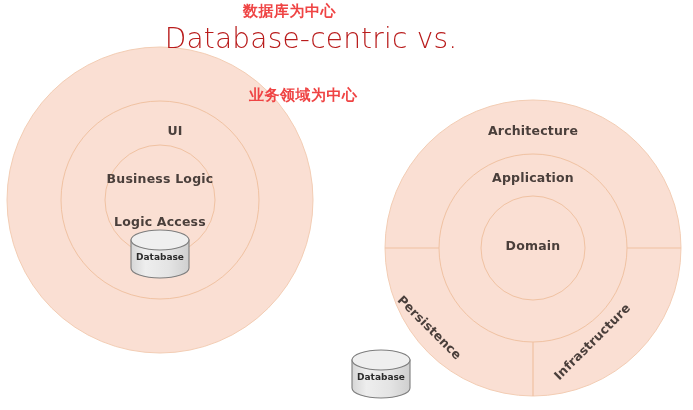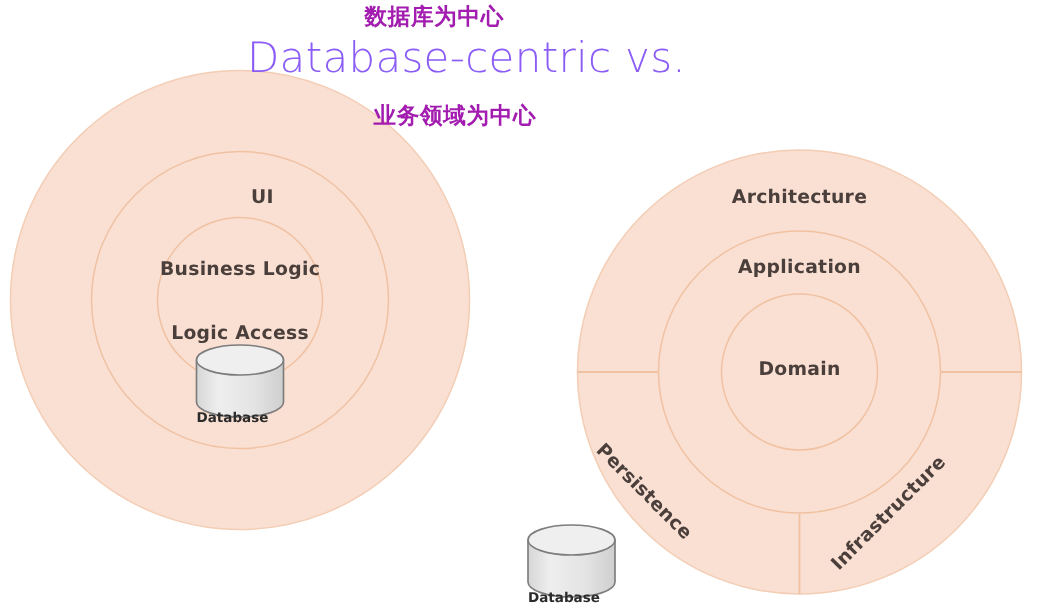--- a/index.html
+++ b/index.html
@@ -19,43 +19,43 @@
     left: 0;
     top: 0;
     width: 693px;
     height: 410px;
   }
   .cn-note {
     position: absolute;
     font-family: "DejaVu Sans", sans-serif;
     font-size: 15px;
     font-weight: 700;
-    color: #a21caf;
+    color: #ef4444;
     white-space: nowrap;
     letter-spacing: 0.5px;
   }
   #cn-note-top {
     left: 243px;
     top: 2px;
   }
   #cn-note-bottom {
     left: 249px;
-    top: 68px;
+    top: 86px;
   }
   #main-title {
     position: absolute;
     left: 0;
     top: 22px;
     width: 622px;
     text-align: center;
     font-family: "DejaVu Sans", sans-serif;
     font-size: 28px;
     font-weight: 300;
     line-height: 1.24;
-    color: #8b5cf6;
+    color: #b91c1c;
     letter-spacing: 0.2px;
   }
   .title-line {
     display: block;
   }
   .ring-label {
     position: absolute;
     font-family: "DejaVu Sans", sans-serif;
     font-size: 12.5px;
     font-weight: 700;
@@ -79,27 +79,26 @@
     transform: translateX(0) rotate(-45deg);
     transform-origin: 0% 50%;
   }
   .db-wrap {
     position: absolute;
   }
   .db-label {
     position: absolute;
     left: 0;
     width: 100%;
-    text-align: left;
+    text-align: center;
     font-family: "DejaVu Sans", sans-serif;
     font-size: 9px;
     font-weight: 600;
     color: #2b2b2b;
     pointer-events: none;
-    margin-top: 22px;
   }
 </style>
 </head>
 <body>
 
 <svg id="canvas" viewBox="0 0 693 410">
   <defs>
     <linearGradient id="cylBody" x1="0" y1="0" x2="1" y2="0">
       <stop offset="0%" stop-color="#d6d6d6"></stop>
       <stop offset="25%" stop-color="#eeeeee"></stop>

